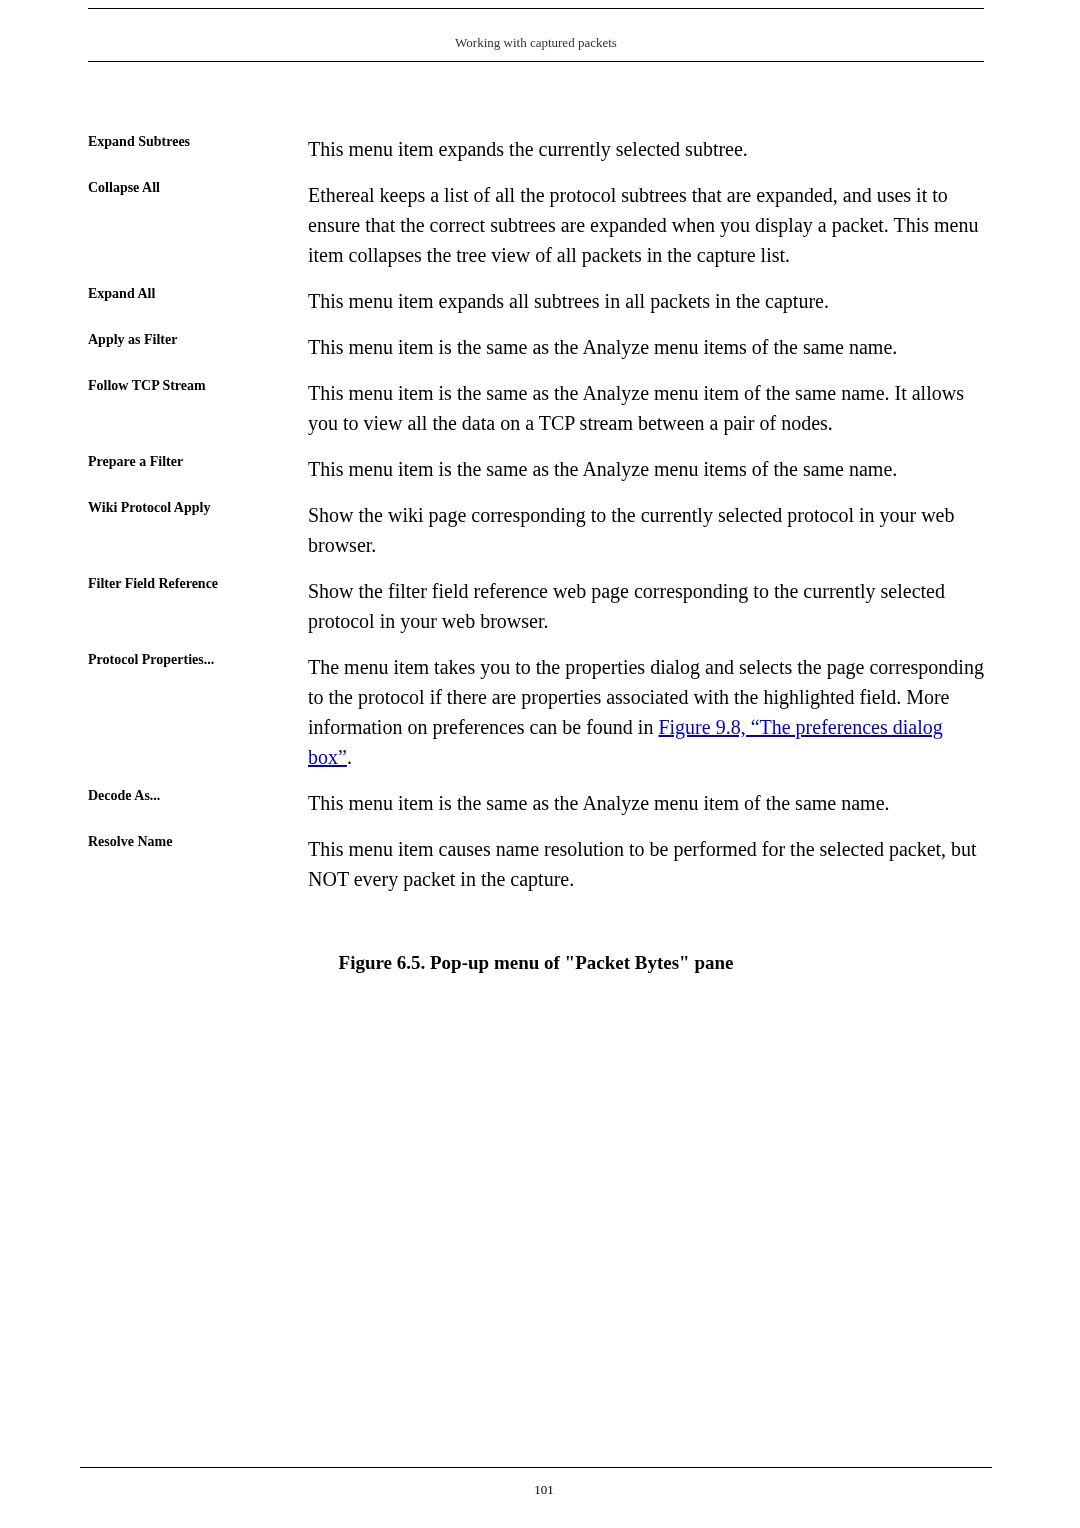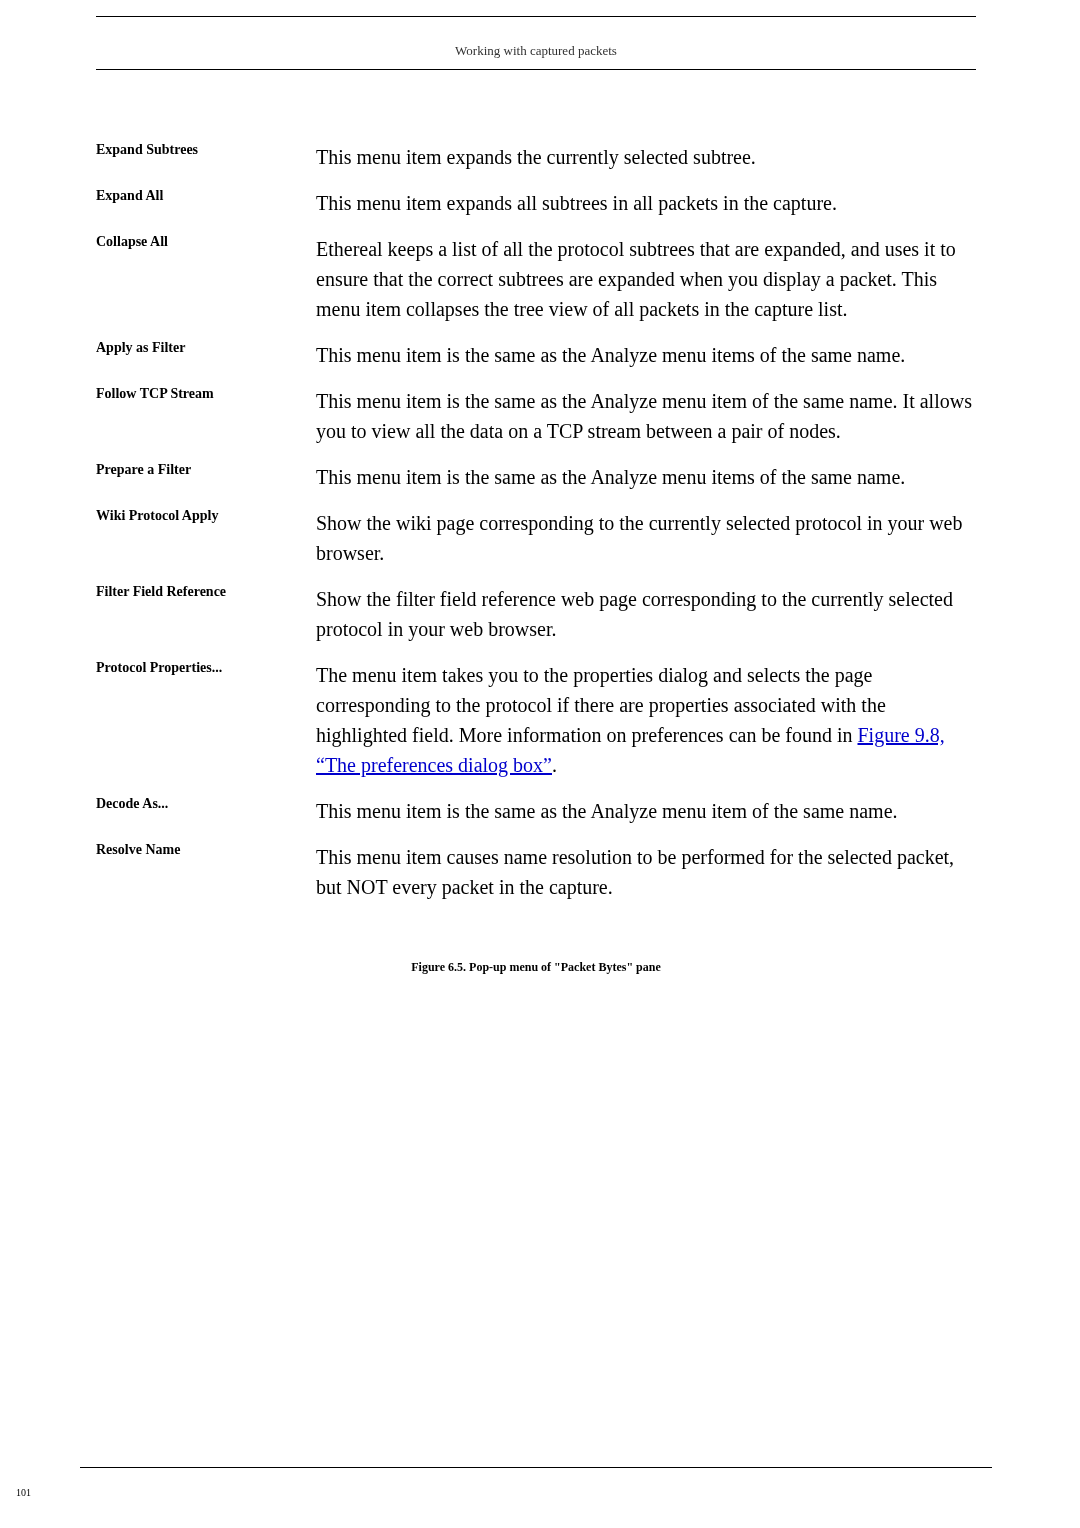--- a/index.html
+++ b/index.html
@@ -13,21 +13,21 @@
       font-family: "Times New Roman", Times, serif;
       font-size: 14px;
       color: #000000;
       width: 1080px;
       min-height: 1528px;
     }
 
     .page {
       width: 1072px;
       min-height: 1528px;
-      padding: 16px;
+      padding: 8px;
       position: relative;
     }
 
     .header-rule {
       border: none;
       border-top: 1px solid #000;
       margin: 0 80px;
       margin-bottom: 8px;
     }
 
@@ -73,39 +73,39 @@
     }
 
     .desc-col {
       font-size: 20px;
       line-height: 1.5;
     }
 
     .figure-caption {
       text-align: center;
       font-weight: bold;
-      font-size: 12px;
+      font-size: 19px;
       margin-top: 50px;
       margin-bottom: 20px;
     }
 
     .footer-rule {
       border: none;
       border-top: 1px solid #000;
       margin: 0 80px;
       position: absolute;
       bottom: 60px;
       left: 0;
       right: 0;
       margin: 0 80px;
     }
 
     .page-number {
-      text-align: left;
-      font-size: 10px;
+      text-align: center;
+      font-size: 13px;
       position: absolute;
       bottom: 30px;
       width: 100%;
     }
 
     a {
       color: #0000cc;
       text-decoration: underline;
     }
   </style>
@@ -121,26 +121,26 @@
   <hr class="header-rule-bottom">
 
   <div class="content">
     <table class="menu-table">
       <tbody id="menu-body">
       <tr>
             <td class="term-col">Expand Subtrees</td>
             <td class="desc-col">This menu item expands the currently selected subtree.</td>
           </tr>
           <tr>
+            <td class="term-col">Collapse All</td>
+            <td class="desc-col">Ethereal keeps a list of all the protocol subtrees that are expanded, and uses it to ensure that the correct subtrees are expanded when you display a packet. This menu item collapses the tree view of all packets in the capture list.</td>
+          </tr>
+          <tr>
             <td class="term-col">Expand All</td>
             <td class="desc-col">This menu item expands all subtrees in all packets in the capture.</td>
-          </tr>
-          <tr>
-            <td class="term-col">Collapse All</td>
-            <td class="desc-col">Ethereal keeps a list of all the protocol subtrees that are expanded, and uses it to ensure that the correct subtrees are expanded when you display a packet. This menu item collapses the tree view of all packets in the capture list.</td>
           </tr>
           <tr>
             <td class="term-col">Apply as Filter</td>
             <td class="desc-col">This menu item is the same as the Analyze menu items of the same name.</td>
           </tr>
           <tr>
             <td class="term-col">Follow TCP Stream</td>
             <td class="desc-col">This menu item is the same as the Analyze menu item of the same name. It allows you to view all the data on a TCP stream between a pair of nodes.</td>
           </tr>
           <tr>

